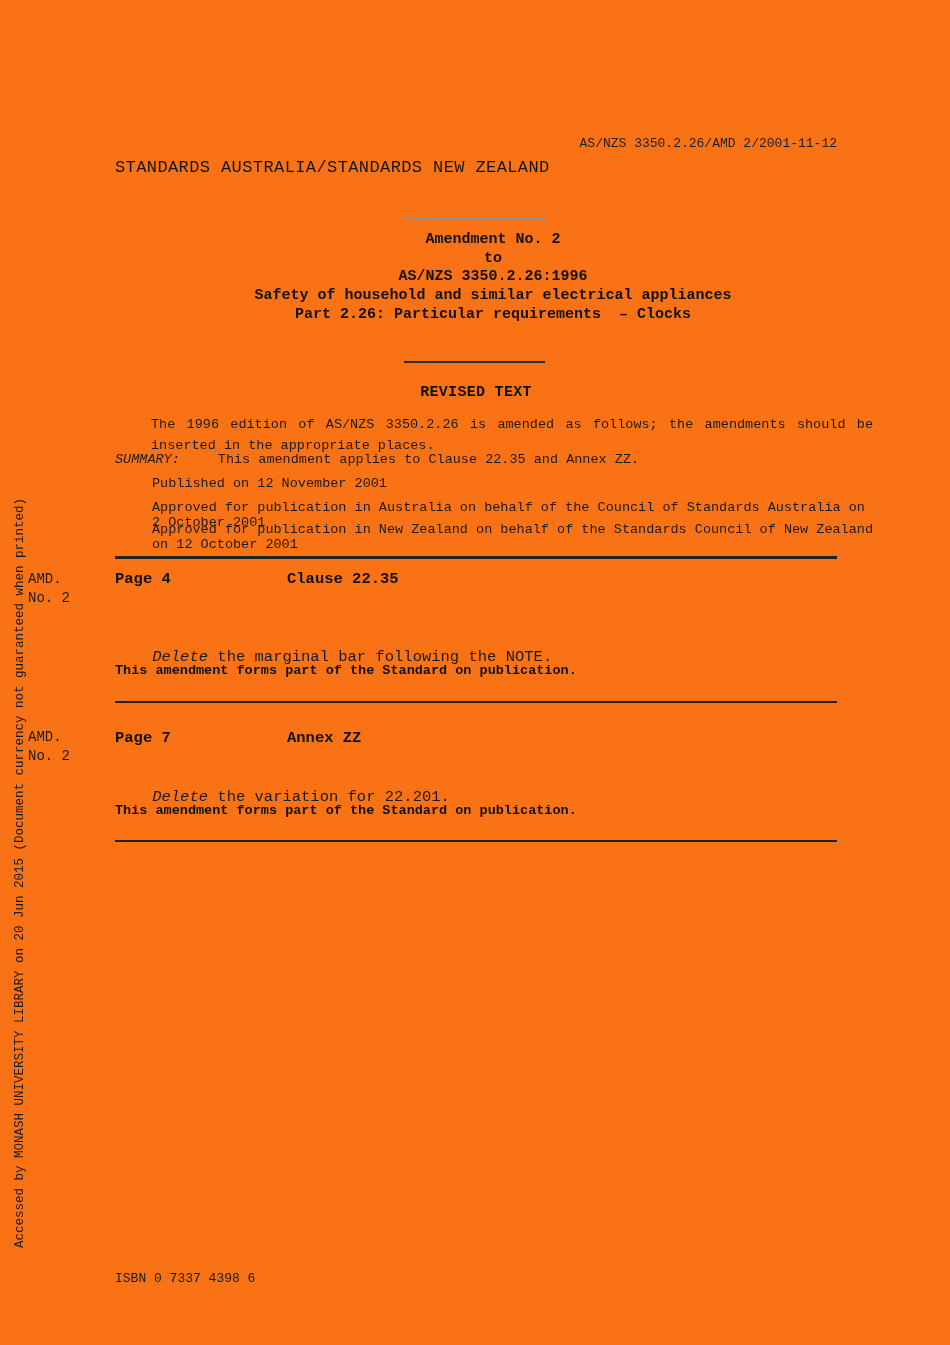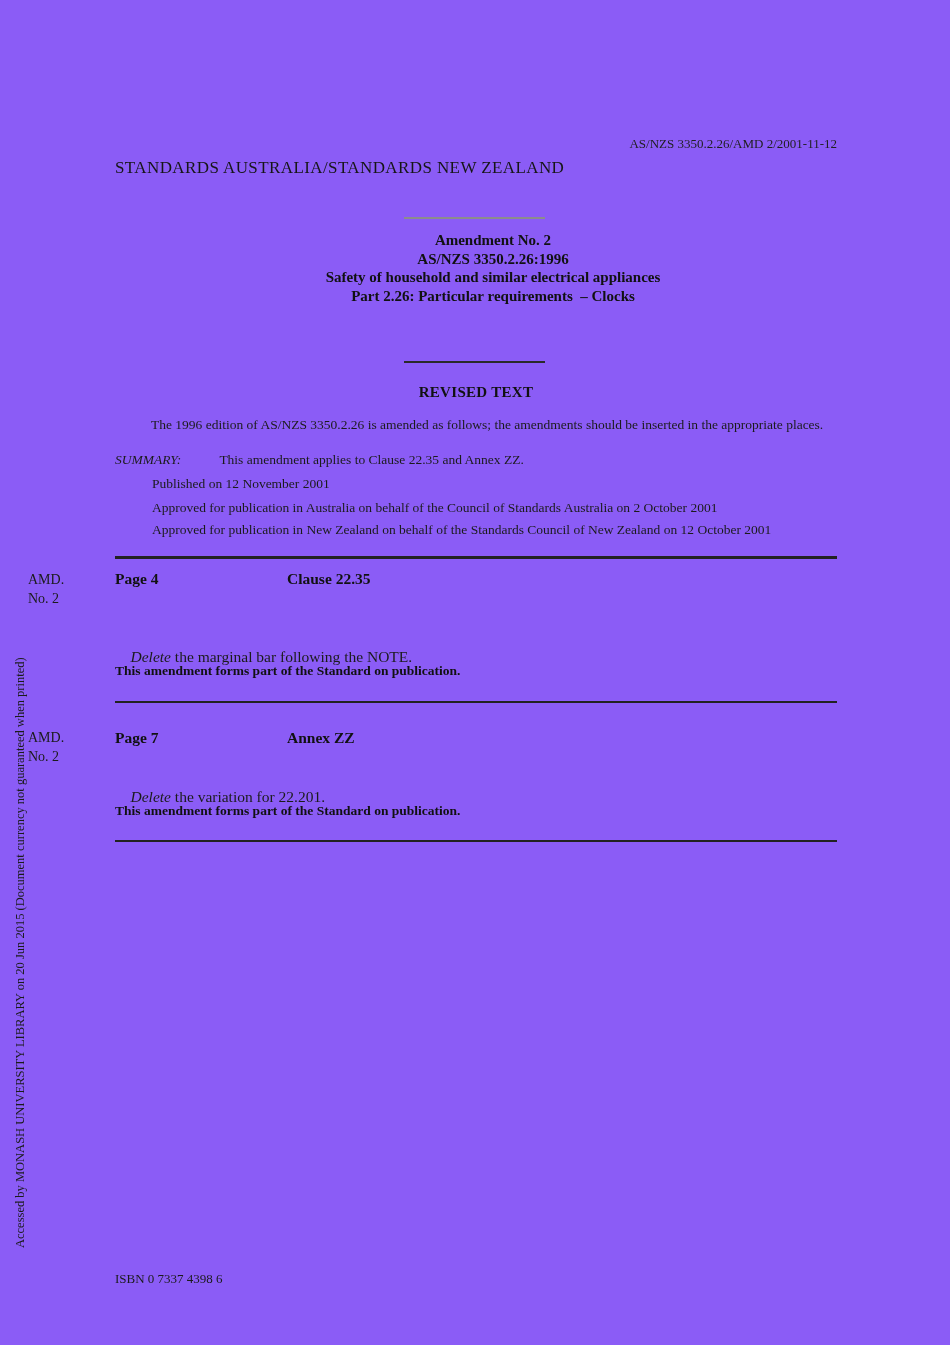--- a/index.html
+++ b/index.html
@@ -4,23 +4,23 @@
 <style>
   html, body {
     margin: 0;
     padding: 0;
     background: #ffffff;
   }
   .page {
     position: relative;
     width: 950px;
     height: 1345px;
-    background: #8b5cf6;
+    background: #f97316;
     color: #1a1a1a;
-    font-family: Liberation Serif, serif;
+    font-family: Liberation Mono, monospace;
     overflow: hidden;
   }
   .abs { position: absolute; }
 
   .doc-ref {
     top: 136px; left: 115px; width: 722px;
     text-align: right;
     font-size: 13px;
     color: #1f1f1f;
   }
@@ -154,20 +154,21 @@
 <div class="page">
 
   <div class="abs doc-ref">AS/NZS 3350.2.26/AMD 2/2001-11-12</div>
 
   <div class="abs org-title">STANDARDS AUSTRALIA/STANDARDS NEW ZEALAND</div>
 
   <div class="abs rule-short gray"></div>
 
   <div class="abs amendment-heading">
     <div>Amendment No. 2</div>
+    <div>to</div>
     <div>AS/NZS 3350.2.26:1996</div>
     <div>Safety of household and similar electrical appliances</div>
     <div>Part 2.26: Particular requirements  – Clocks</div>
   </div>
 
   <div class="abs rule-short dark"></div>
 
   <div class="abs revised-heading">REVISED TEXT</div>
 
   <div class="abs intro">The 1996 edition of AS/NZS 3350.2.26 is amended as follows; the amendments should be inserted in the appropriate places.</div>

